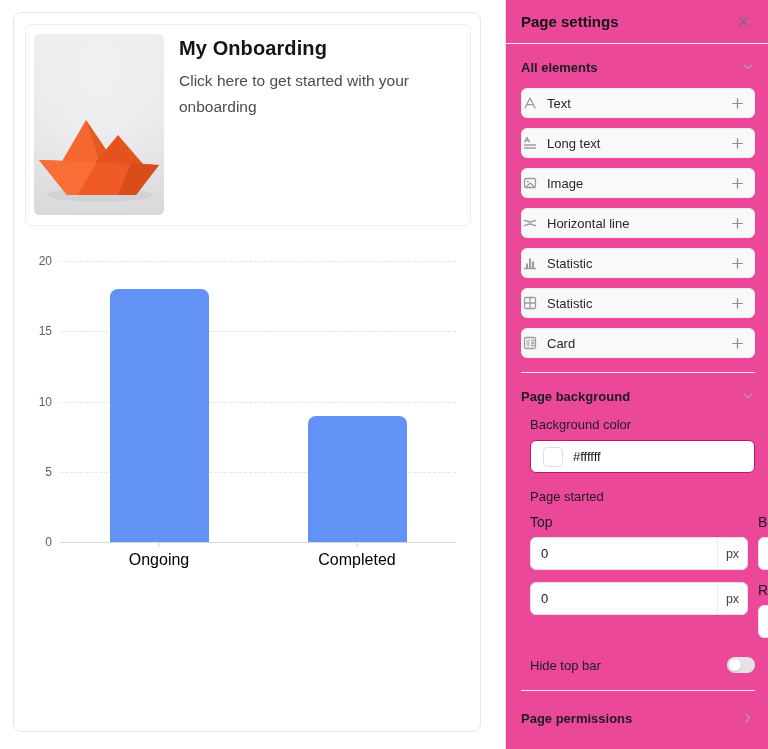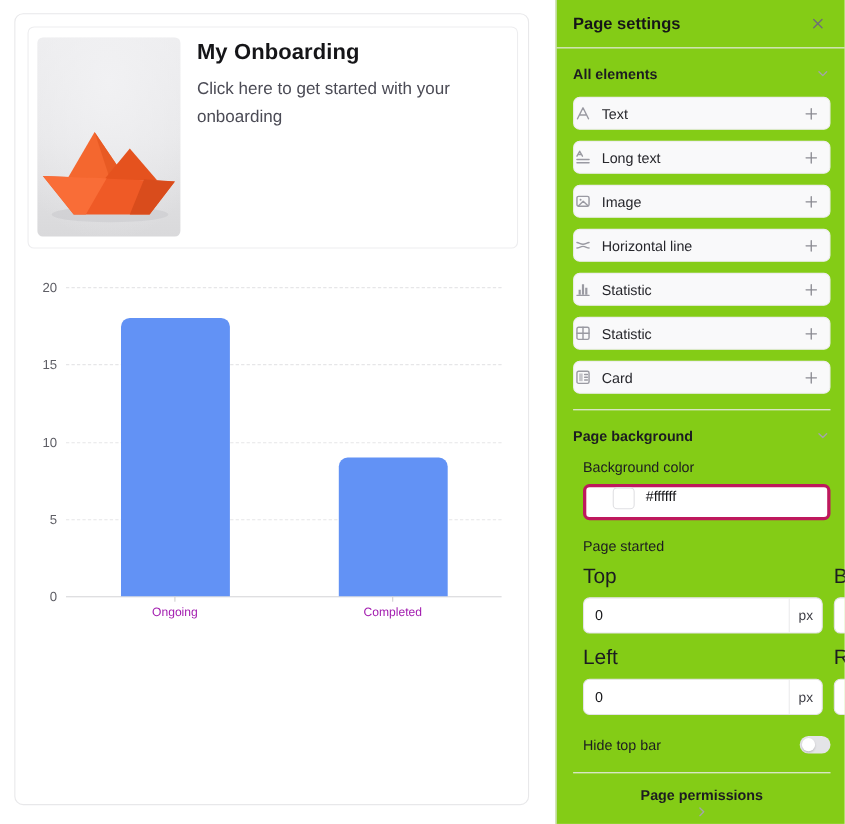--- a/index.html
+++ b/index.html
@@ -23,65 +23,65 @@
 
   
   .chart-block { position:absolute; left:0; top:234px; width:466px; height:330px; }
   .plot { position:absolute; left:46px; top:14px; width:396px; height:282px;
     border-bottom:1px solid #d8d8da; }
   .gridline { position:absolute; left:0; width:100%; height:0; border-top:1px dashed #e6e6e8; }
   .ylabel { position:absolute; left:-46px; width:38px; text-align:right;
     font-size:12px; color:#5f5f66; }
   .bar { position:absolute; bottom:0; border-radius:8px 8px 0 0; }
   .xlabel { position:absolute; top:calc(100% + 9px); transform:translateX(-50%);
-    font-size:11px; color:#a21caf; white-space:nowrap; }
+    font-size:16px; color:#000000; white-space:nowrap; }
   .xtick { position:absolute; top:100%; width:1px; height:5px; background:#cfcfd2;
     transform:translateX(-50%); }
 
   
   .panel { position:absolute; left:505px; top:0; width:263px; height:749px;
-    background:#84cc16; border-left:1px solid #e6e6e8; }
+    background:#ec4899; border-left:1px solid #e6e6e8; }
   .panel-header { height:44px; display:flex; align-items:center; justify-content:space-between;
     padding:0 15px 0 15px; border-bottom:1px solid #ededef; }
   .panel-title { font-size:15px; font-weight:700; color:#151518; }
   .icon-btn { background:none; border:none; cursor:pointer; display:flex; align-items:center; padding:2px; }
   .panel-body { padding:12px 13px 0 15px; }
   .section-header { display:flex; align-items:center; justify-content:space-between;
     height:22px; margin-bottom:10px; cursor:pointer; }
   .section-label { font-size:13px; font-weight:600; color:#1c1c21; }
   .el-row { display:flex; align-items:center; height:30px; padding:0 9px 0 0;
     background:#f9f9fa; border:1px solid #eeeeef; border-radius:6px; margin-bottom:10px; cursor:pointer; }
   .el-row .row-icon { display:flex; align-items:center; width:16px; height:16px; color:#9a9aa2; }
   .el-row .row-label { font-size:13px; color:#27272c; margin-left:9px; }
   .el-row .row-plus { margin-left:auto; display:flex; align-items:center; color:#8b8b92;
     background:none; border:none; cursor:pointer; padding:0; }
   .divider { height:1px; background:#ededef; margin:14px 0 12px; }
   .sub-label { font-size:13px; color:#1c1c21; margin:2px 0 8px; padding-left:9px; }
-  .color-field { margin-left:9px; height:33px; border:3px solid #be185d; border-radius:6px;
-    display:flex; padding:0 24px; cursor:pointer; background:#fff; }
+  .color-field { margin-left:9px; height:33px; border:1px solid #be185d; border-radius:6px;
+    display:flex; align-items:center; padding:0 12px; cursor:pointer; background:#fff; }
   .swatch { width:20px; height:20px; border:1px solid #e0e0e3; border-radius:4px; background:#ffffff; }
   .color-value { font-size:13px; color:#151518; margin-left:10px; }
   .margins-grid { display:grid; grid-template-columns:1fr 1fr; column-gap:10px; row-gap:12px;
     margin-left:9px; margin-top:10px; }
-  .m-label { font-size:19px; color:#1c1c21; margin-bottom:7px; }
+  .m-label { font-size:14px; color:#1c1c21; margin-bottom:7px; }
   .num-field { display:flex; align-items:center; height:33px; border:1px solid #e3e3e6;
     border-radius:6px; overflow:hidden; background:#fff; }
   .num-field input { flex:1; min-width:0; border:none; outline:none; height:100%;
     font-family:"Liberation Sans", sans-serif; font-size:13px; color:#151518; padding:0 0 0 10px; background:transparent; }
   .unit { width:30px; align-self:stretch; display:flex; align-items:center; justify-content:center;
     border-left:1px solid #ebebed; font-size:12.5px; color:#3f3f46; }
   .toggle-row { display:flex; align-items:center; justify-content:space-between;
     margin:16px 0 0 9px; height:22px; }
   .toggle-label { font-size:13px; color:#1c1c21; }
   .toggle { width:28px; height:16px; border-radius:9px; background:#e4e4e7; position:relative;
     border:none; cursor:pointer; }
   .toggle .knob { position:absolute; left:2px; top:2px; width:12px; height:12px;
     border-radius:50%; background:#fff; box-shadow:0 1px 2px rgba(0,0,0,.18); }
   .link-row { display:flex; align-items:center; justify-content:space-between;
-    height:30px; cursor:pointer;flex-direction:column; }
+    height:30px; cursor:pointer; }
   .link-label { font-size:13px; font-weight:600; color:#1c1c21; }
   .chev { color:#a4a4ab; display:flex; align-items:center; }
 </style>
 </head>
 <body>
 
 <div class="app">
 
   <div class="canvas">
     <div class="page-container">
@@ -293,21 +293,20 @@
 
   <div>
     <div class="m-label">Bottom</div>
     <div class="num-field">
       <input type="text" value="100" style="">
 
     </div>
   </div>
 
   <div>
-    <div class="m-label">Left</div>
     <div class="num-field">
       <input type="text" value="0" style="">
       <span class="unit">px</span>
     </div>
   </div>
 
   <div>
     <div class="m-label">Right</div>
     <div class="num-field">
       <input type="text" value="0" style="">

